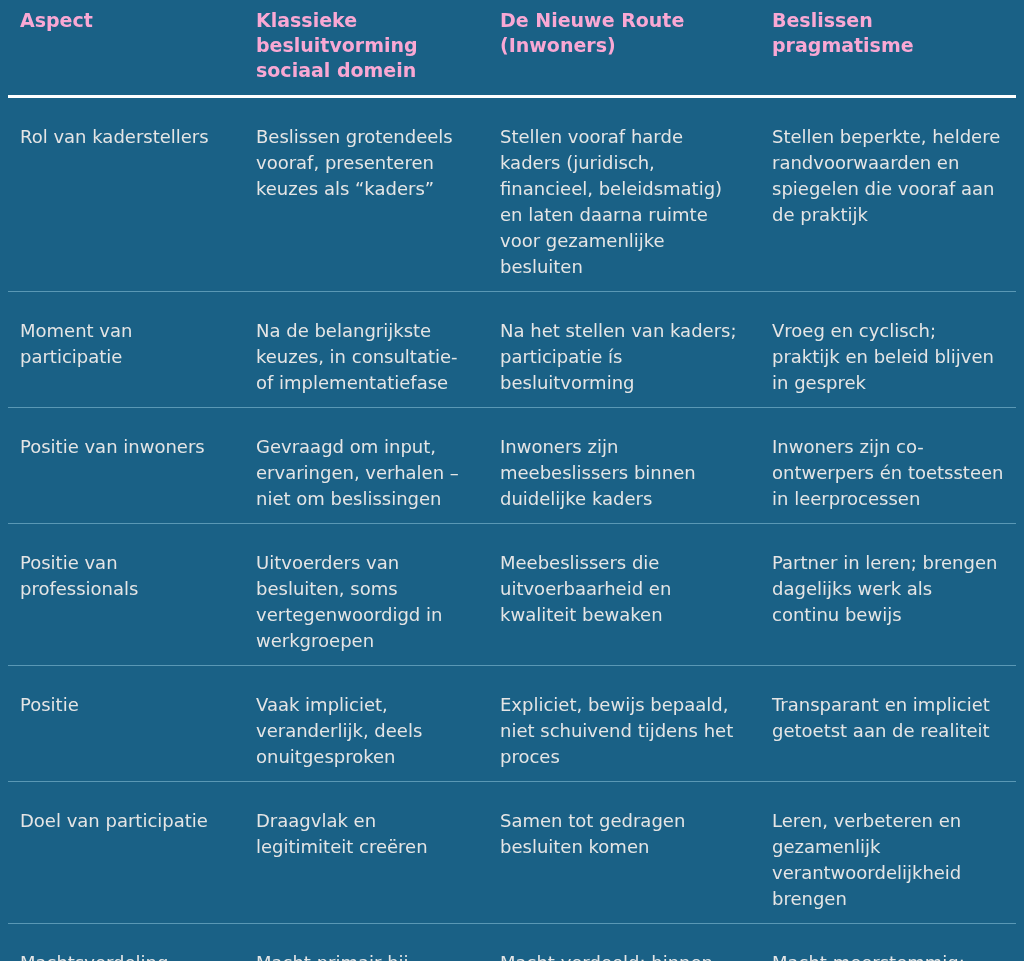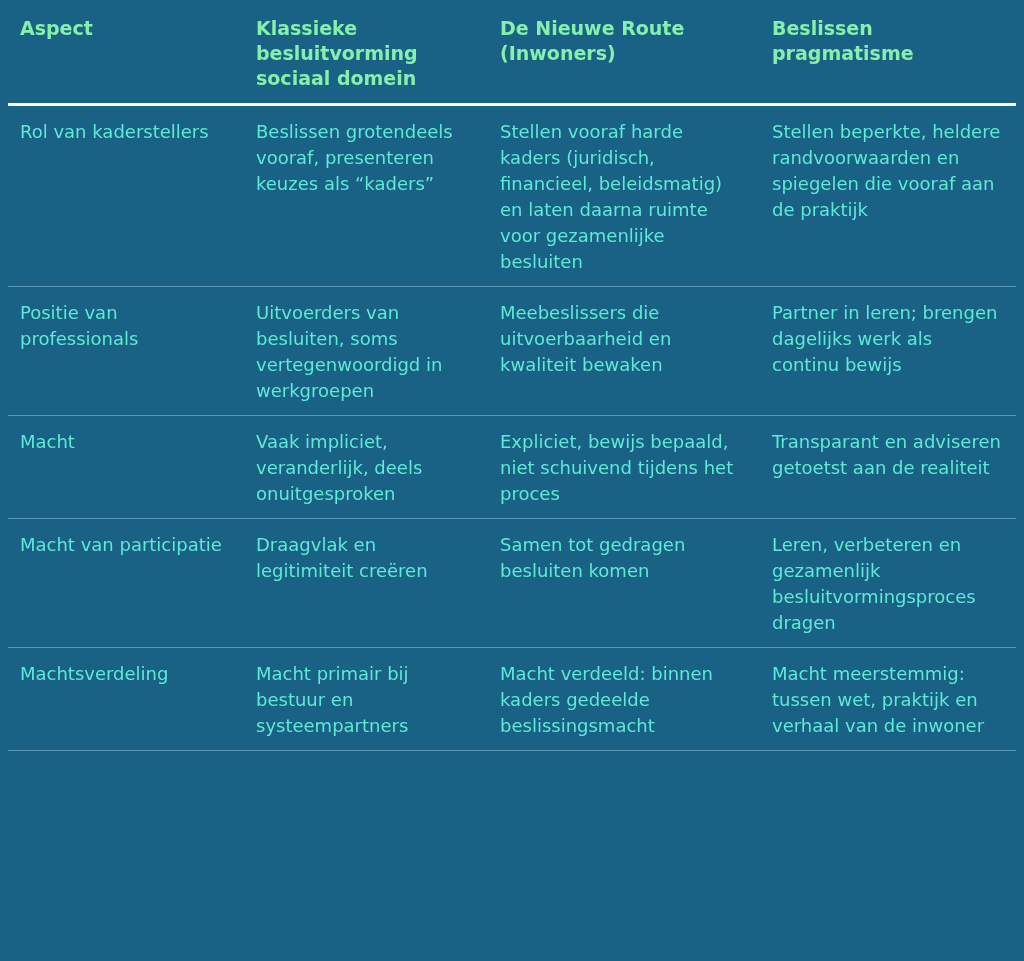--- a/index.html
+++ b/index.html
@@ -24,35 +24,35 @@
     table-layout: fixed;
   }
   table.comparison col.c0 { width: 236px; }
   table.comparison col.c1 { width: 244px; }
   table.comparison col.c2 { width: 272px; }
   table.comparison col.c3 { width: 256px; }
 
   table.comparison th {
     text-align: left;
     vertical-align: top;
-    color: #86efac;
+    color: #f9a8d4;
     font-size: 19px;
     line-height: 25px;
     font-weight: bold;
-    padding: 16px 12px 12px 12px;
+    padding: 8px 12px 12px 12px;
     border-bottom: 3px solid #ffffff;
   }
   table.comparison td {
     text-align: left;
     vertical-align: top;
-    color: #5eead4;
+    color: #e5e5e5;
     font-size: 18px;
     line-height: 26px;
     font-weight: normal;
-    padding: 13px 12px 11px 12px;
+    padding: 26px 12px 11px 12px;
     border-bottom: 1.5px solid #5a98b5;
   }
   table.comparison tr.last-row td {
     border-bottom: 1.5px solid #5a98b5;
   }
   td.aspect-cell { color: #f2f8fb; }
 </style>
 </head>
 <body>
 
@@ -73,36 +73,48 @@
       </tr>
     </thead>
     <tbody>
       <tr>
         <td class="aspect-cell">Rol van kaderstellers</td>
         <td>Beslissen grotendeels vooraf, presenteren keuzes als “kaders”</td>
         <td>Stellen vooraf harde kaders (juridisch, financieel, beleidsmatig) en laten daarna ruimte voor gezamenlijke besluiten</td>
         <td>Stellen beperkte, heldere randvoorwaarden en spiegelen die vooraf aan de praktijk</td>
       </tr>
       <tr>
+        <td class="aspect-cell">Moment van participatie</td>
+        <td>Na de belangrijkste keuzes, in consultatie- of implementatiefase</td>
+        <td>Na het stellen van kaders; participatie ís besluitvorming</td>
+        <td>Vroeg en cyclisch; praktijk en beleid blijven in gesprek</td>
+      </tr>
+      <tr>
+        <td class="aspect-cell">Positie van inwoners</td>
+        <td>Gevraagd om input, ervaringen, verhalen – niet om beslissingen</td>
+        <td>Inwoners zijn meebeslissers binnen duidelijke kaders</td>
+        <td>Inwoners zijn co-ontwerpers én toetssteen in leerprocessen</td>
+      </tr>
+      <tr>
         <td class="aspect-cell">Positie van professionals</td>
         <td>Uitvoerders van besluiten, soms vertegenwoordigd in werkgroepen</td>
         <td>Meebeslissers die uitvoerbaarheid en kwaliteit bewaken</td>
         <td>Partner in leren; brengen dagelijks werk als continu bewijs</td>
       </tr>
       <tr>
-        <td class="aspect-cell">Macht</td>
+        <td class="aspect-cell">Positie</td>
         <td>Vaak impliciet, veranderlijk, deels onuitgesproken</td>
         <td>Expliciet, bewijs bepaald, niet schuivend tijdens het proces</td>
-        <td>Transparant en adviseren getoetst aan de realiteit</td>
+        <td>Transparant en impliciet getoetst aan de realiteit</td>
       </tr>
       <tr>
-        <td class="aspect-cell">Macht van participatie</td>
+        <td class="aspect-cell">Doel van participatie</td>
         <td>Draagvlak en legitimiteit creëren</td>
         <td>Samen tot gedragen besluiten komen</td>
-        <td>Leren, verbeteren en gezamenlijk besluitvormingsproces dragen</td>
+        <td>Leren, verbeteren en gezamenlijk verantwoordelijkheid brengen</td>
       </tr>
       <tr class="last-row">
         <td class="aspect-cell">Machtsverdeling</td>
         <td>Macht primair bij bestuur en systeempartners</td>
         <td>Macht verdeeld: binnen kaders gedeelde beslissingsmacht</td>
         <td>Macht meerstemmig: tussen wet, praktijk en verhaal van de inwoner</td>
       </tr>
     </tbody>
   </table>
 </div>

